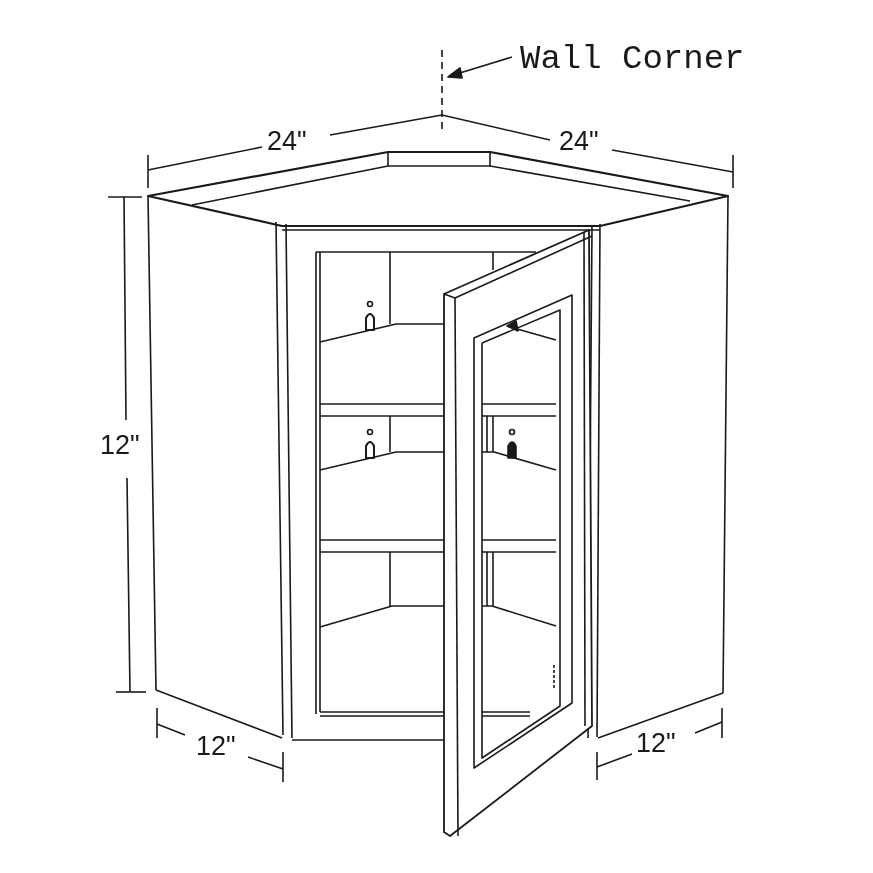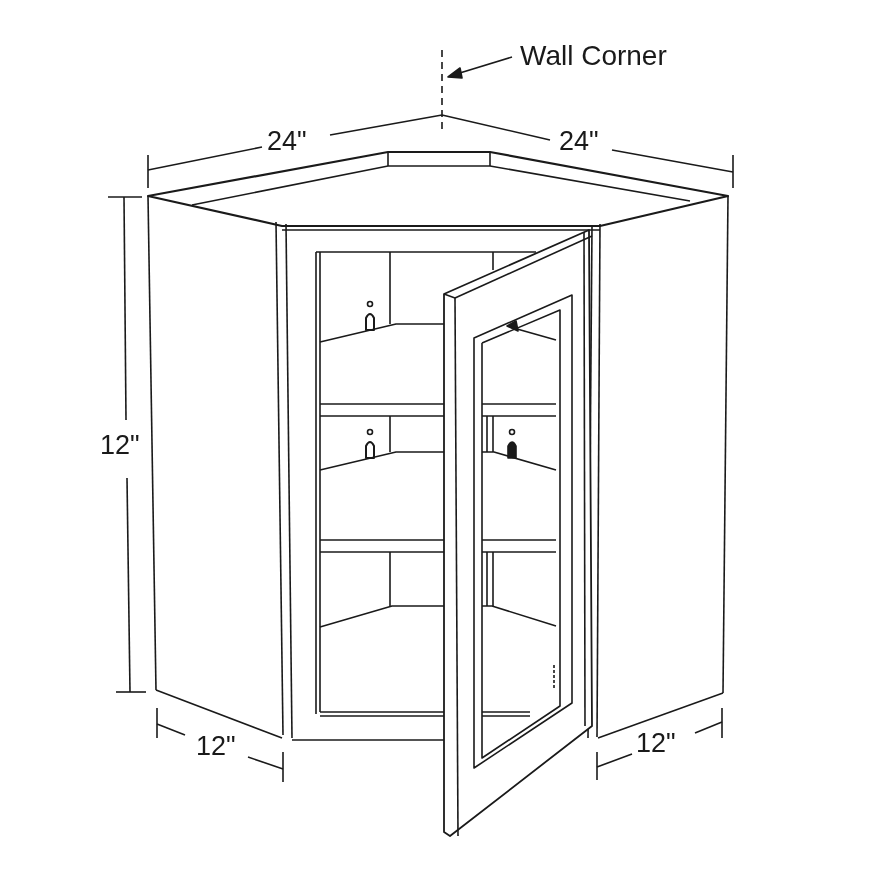--- a/index.html
+++ b/index.html
@@ -1,19 +1,19 @@
 <!DOCTYPE html>
 <html><head>
   <meta charset="utf-8">
   <style>
     html, body { margin: 0; padding: 0; background: #ffffff; }
     body { width: 873px; height: 873px; overflow: hidden; position: relative; font-family: "Liberation Sans", sans-serif; }
     svg { position: absolute; left: 0; top: 0; }
     .lbl { position: absolute; color: #1a1a1a; font-family: "Liberation Sans", sans-serif; font-size: 27px; line-height: 1; white-space: nowrap; background: #fff; padding: 0 3px; }
-    .wall { font-size: 28px; background: transparent; }
+    .wall { font-size: 34px; background: transparent; font-family: Liberation Mono, monospace; }
   </style>
 </head>
 <body>
 
 <svg width="873" height="873" viewBox="0 0 873 873">
   <g fill="none" stroke="#1a1a1a" stroke-width="1.6" stroke-linejoin="round">
 
     <g>
       <line x1="442" y1="50" x2="442" y2="132" stroke-dasharray="7,5"></line>
       <line x1="512" y1="57" x2="450" y2="76"></line>

